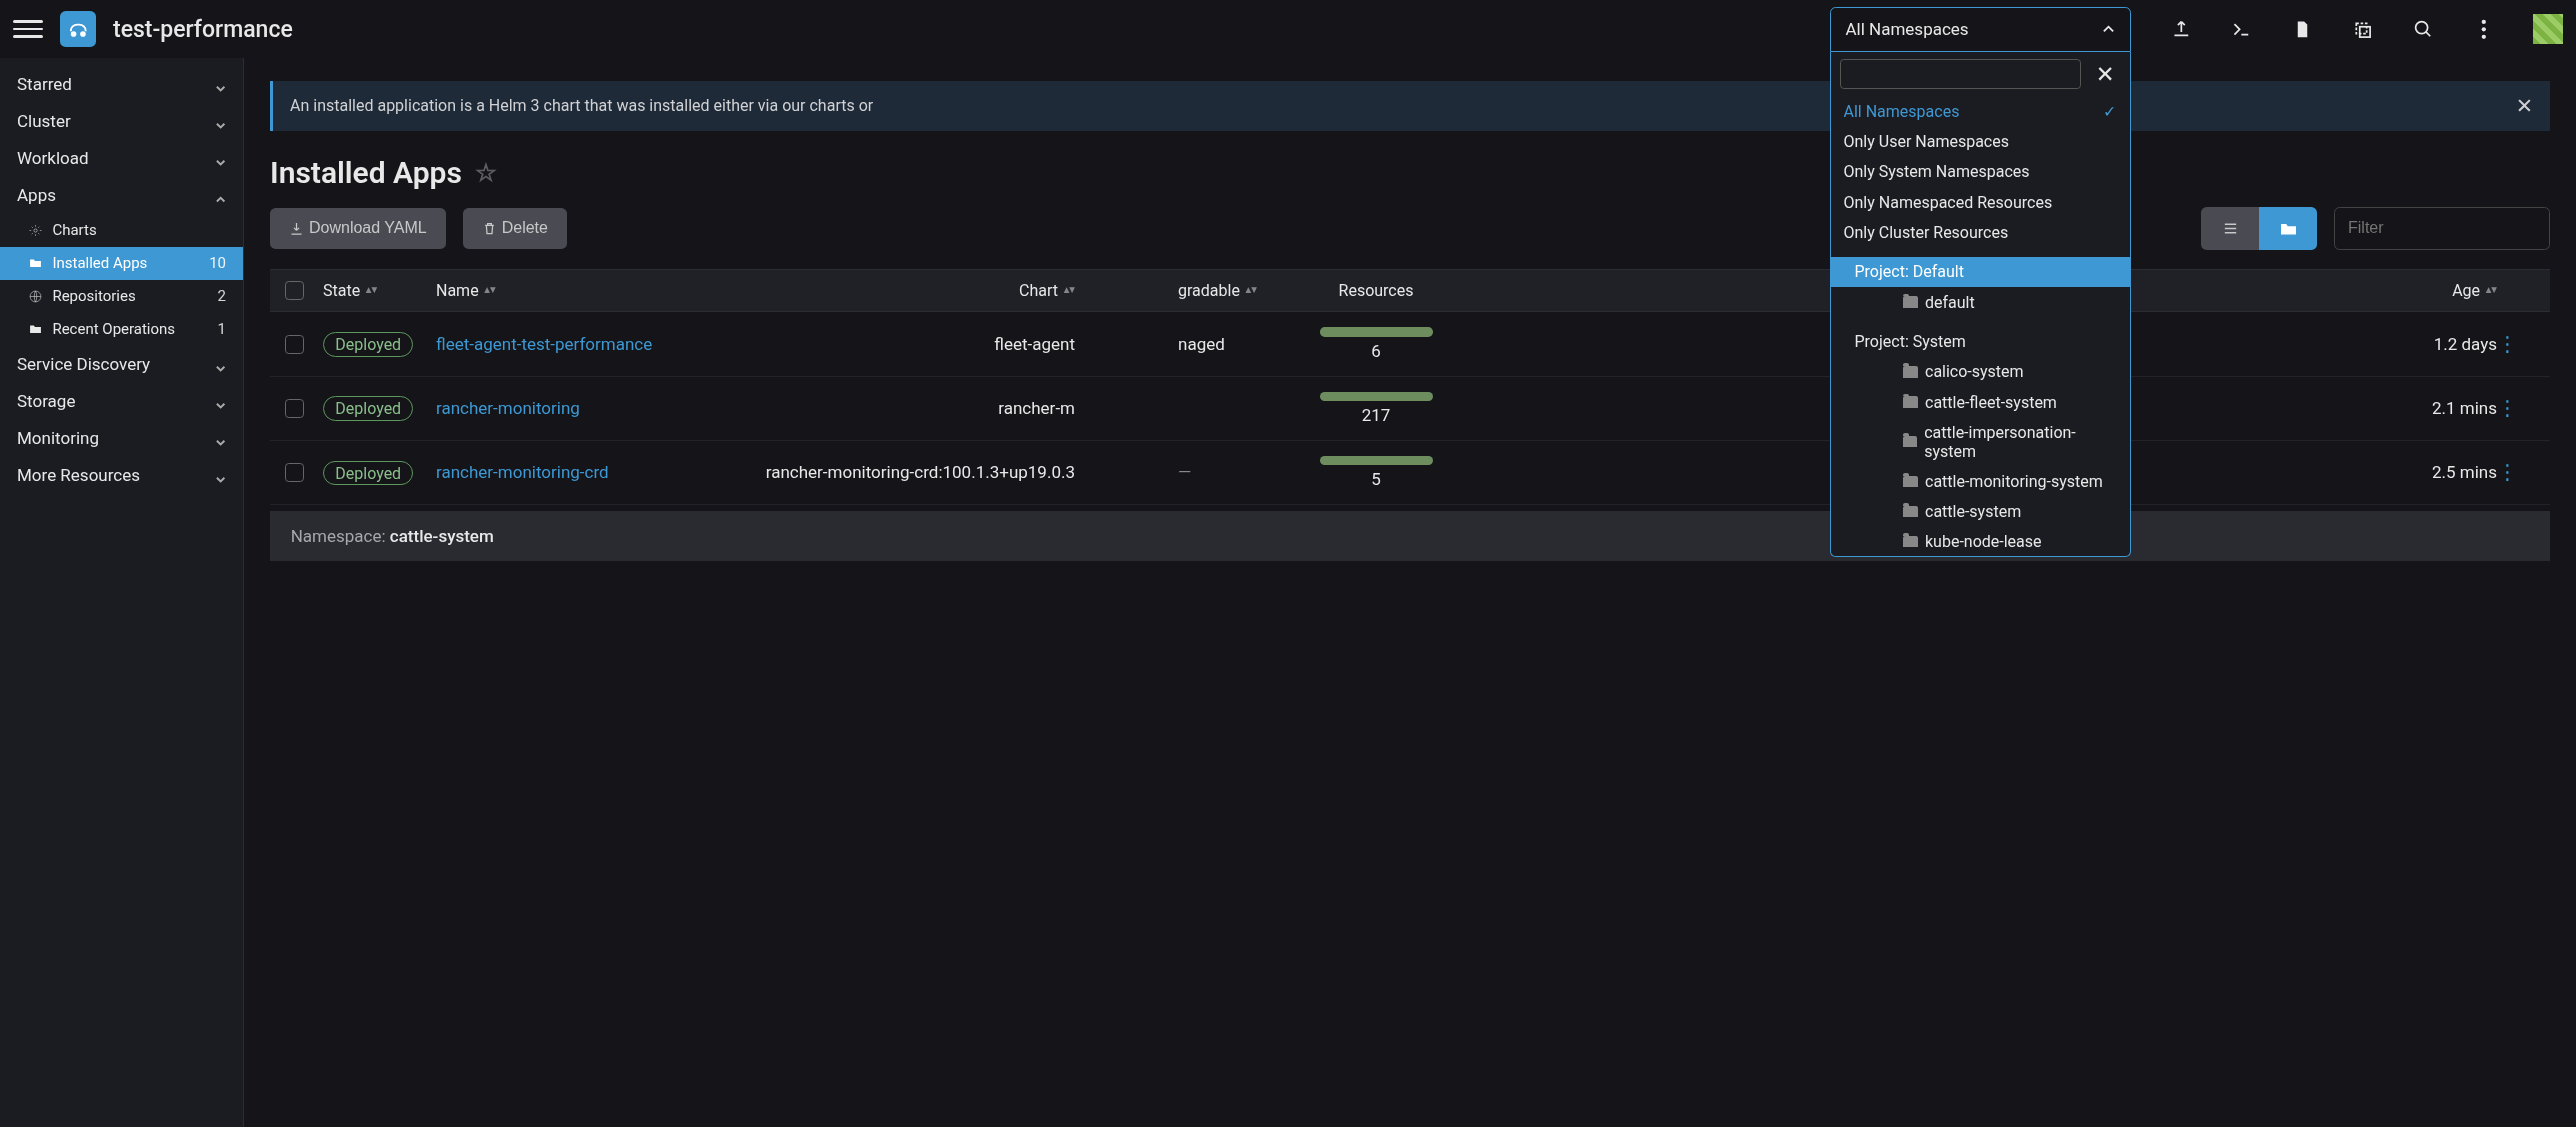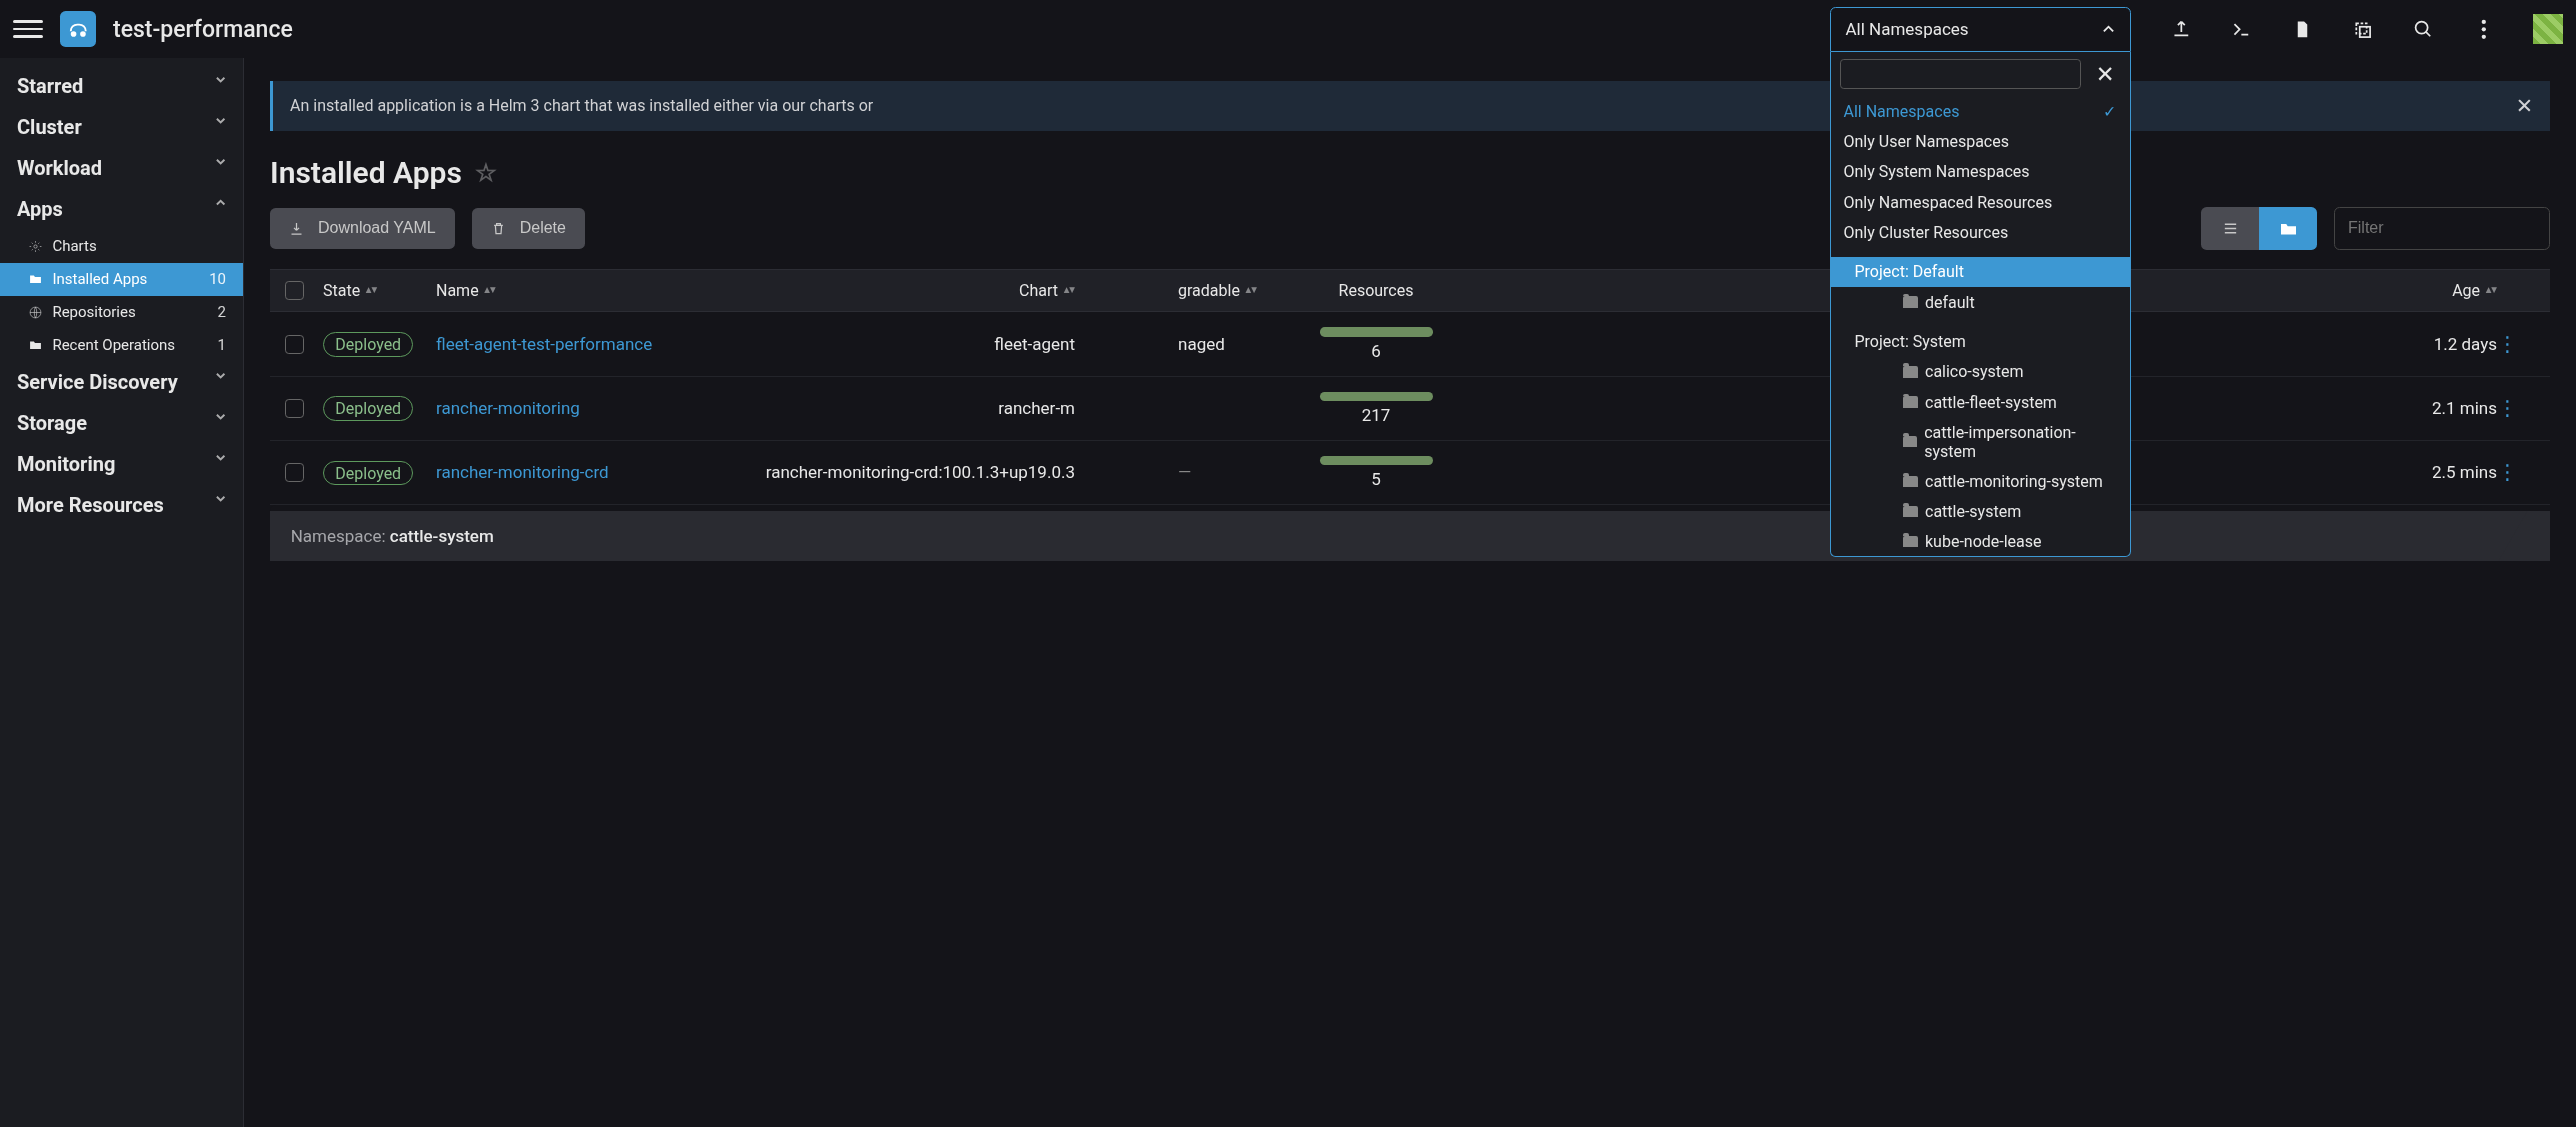--- a/index.html
+++ b/index.html
@@ -99,25 +99,24 @@
 
 
 .sidebar {
   width: 244px;
   background:#1b1c21;
   border-right:0.9px solid #2c2d34;
   padding-top:7.5px;
   flex-shrink:0;
 }
 .sb-group {
-  display:flex; align-items:flex-start; justify-content:space-between;
+  display:flex; align-items:flex-end; justify-content:space-between;
   padding:8.5px 17px;
-  font-size:20px;
+  font-size:17px;
   cursor:pointer;
-  font-weight:bold;
 }
 .sb-group .chev { opacity:.7; }
 .sb-sub {
   display:flex; align-items:center;
   padding:7.5px 17px 7.5px 28px;
   font-size:15px;
   cursor:pointer;
   gap:9.4px;
 }
 .sb-sub.active { background:#3d98d3; color:#fff; }
@@ -140,21 +139,21 @@
   display:flex; align-items:center;
   margin-bottom:24.4px;
 }
 .banner .close-b { margin-left:auto; font-size:20.7px; cursor:pointer; }
 h1.page-title { font-size:30px; font-weight:600; margin-bottom:17px; display:flex; align-items:center; gap:13px;}
 .star-o { font-size:24.4px; opacity:.35; cursor:pointer;}
 .toolbar { display:flex; align-items:center; gap:17px; margin-bottom:19px; }
 .btn {
   background:#4a4b52; color:#c8c8c8;
   border:none; padding:11.3px 19px; border-radius:5.6px;
-  font-size:16px; display:flex; align-items:center; gap:14px;
+  font-size:16px; display:flex; align-items:center; gap:5px;
   cursor:pointer;
 }
 .toolbar-spacer{flex:1;}
 .viewswitch { display:flex; }
 .viewswitch .vbtn{
   width:58px; height:43px; background:#4a4b52;
   display:flex;align-items:center;justify-content:center; cursor:pointer;
 }
 .viewswitch .vbtn:first-child{border-radius:5.6px 0 0 5.6px;}
 .viewswitch .vbtn:last-child{border-radius:0 5.6px 5.6px 0;}

